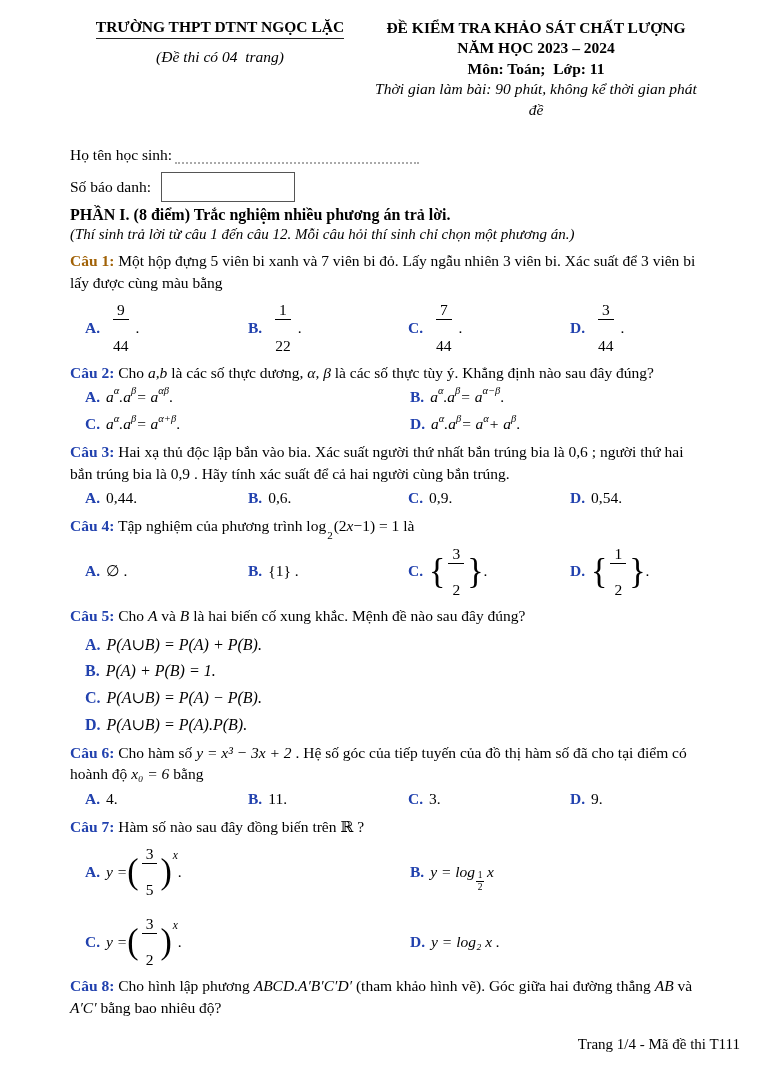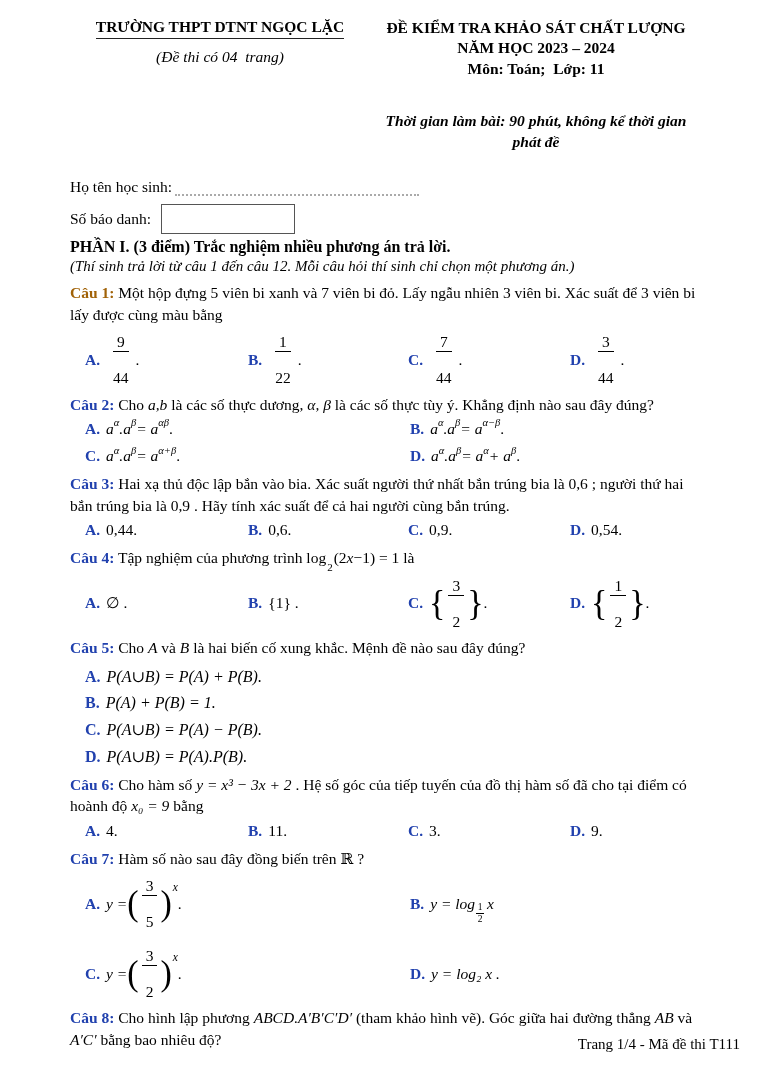--- a/index.html
+++ b/index.html
@@ -7,21 +7,21 @@
        font-family:"Liberation Serif","DejaVu Serif",serif;font-size:15.5px;color:#000;}
   .page{position:relative;width:768px;height:1086px;box-sizing:border-box;padding:18px 66px 0 70px;}
 
   
   .header{display:flex;}
   .h-left{width:300px;text-align:center;}
   .school{font-weight:bold;display:inline-block;border-bottom:1.5px solid #222;padding-bottom:2px;font-size:15.5px;}
   .pages-note{font-style:italic;margin-top:9px;white-space:pre-wrap;}
   .h-right{flex:1;text-align:center;font-weight:bold;line-height:1.32;}
   .h-right div{white-space:pre-wrap;}
-  .time-note{font-weight:bold;font-style:italic;margin-top:32px;}
+  .time-note{font-weight:normal;font-style:italic;}
 
   .code-box{position:absolute;left:505px;top:102px;width:122px;height:33px;border:1.5px solid #444;
             display:flex;align-items:center;justify-content:center;font-weight:bold;}
 
   .name-row{margin-top:26px;display:flex;align-items:flex-end;}
   .dots{display:inline-block;width:244px;border-bottom:2px dotted #aaa;height:13px;margin-left:3px;}
   .sbd-row{margin-top:8px;display:flex;align-items:center;}
   .sbd-box{display:inline-block;width:132px;height:28px;border:1.5px solid #555;margin-left:10px;}
 
   .part-title{font-weight:bold;font-size:16px;margin-top:4px;}
@@ -77,21 +77,21 @@
 
   <div class="name-row">
     <span>Họ tên học sinh:</span>
     <span class="dots"></span>
   </div>
   <div class="sbd-row">
     <span>Số báo danh:</span>
     <span class="sbd-box"></span>
   </div>
 
-  <div class="part-title">PHẦN I. (3 điểm) Trắc nghiệm nhiều phương án trả lời.</div>
+  <div class="part-title">PHẦN I. (8 điểm) Trắc nghiệm nhiều phương án trả lời.</div>
   <div class="part-note">(Thí sinh trả lời từ câu 1 đến câu 12. Mỗi câu hỏi thí sinh chỉ chọn một phương án.)</div>
 
   <div>
     <p class="qstem"><span class="qlabel" style="color: #a16207;">Câu 1:</span> <span>Một hộp đựng 5 viên bi xanh và 7 viên bi đỏ. Lấy ngẫu nhiên 3 viên bi. Xác suất để 3 viên bi lấy được cùng màu bằng</span></p>
     <div class="optrow4 q1row">
       <div class="opt">
           <span class="letter" style="color: rgb(33, 65, 174);">A.</span>
           <span class="frac">
             <span class="num">9</span>
             <span class="den">44</span>
@@ -239,21 +239,21 @@
     <p class="qstem"><span class="qlabel" style="color: rgb(33, 65, 174);">Câu 5:</span> <span>Cho </span><span class="m">A</span><span> và </span><span class="m">B</span><span> là hai biến cố xung khắc. Mệnh đề nào sau đây đúng?</span></p>
     <div class="optcol5">
       <div class="opt5"><span class="letter" style="color: rgb(33, 65, 174);">A.</span><span class="m">P(A∪B) = P(A) + P(B).</span></div>
       <div class="opt5"><span class="letter" style="color: rgb(33, 65, 174);">B.</span><span class="m">P(A) + P(B) = 1.</span></div>
       <div class="opt5"><span class="letter" style="color: rgb(33, 65, 174);">C.</span><span class="m">P(A∪B) = P(A) − P(B).</span></div>
       <div class="opt5"><span class="letter" style="color: rgb(33, 65, 174);">D.</span><span class="m">P(A∪B) = P(A).P(B).</span></div>
     </div>
   </div>
 
   <div>
-    <p class="qstem"><span class="qlabel" style="color: rgb(33, 65, 174);">Câu 6:</span> <span>Cho hàm số </span><span class="m">y = x³ − 3x + 2</span><span> . Hệ số góc của tiếp tuyến của đồ thị hàm số đã cho tại điểm có hoành độ </span><span class="m">x₀ = 9</span><span> bằng</span></p>
+    <p class="qstem"><span class="qlabel" style="color: rgb(33, 65, 174);">Câu 6:</span> <span>Cho hàm số </span><span class="m">y = x³ − 3x + 2</span><span> . Hệ số góc của tiếp tuyến của đồ thị hàm số đã cho tại điểm có hoành độ </span><span class="m">x₀ = 6</span><span> bằng</span></p>
     <div class="optrow4">
       <div class="opt">
           <span class="letter" style="color: rgb(33, 65, 174);">A.</span>
           <span>4.</span>
         </div>
       <div class="opt">
           <span class="letter" style="color: rgb(33, 65, 174);">B.</span>
           <span>11.</span>
         </div>
       <div class="opt">

